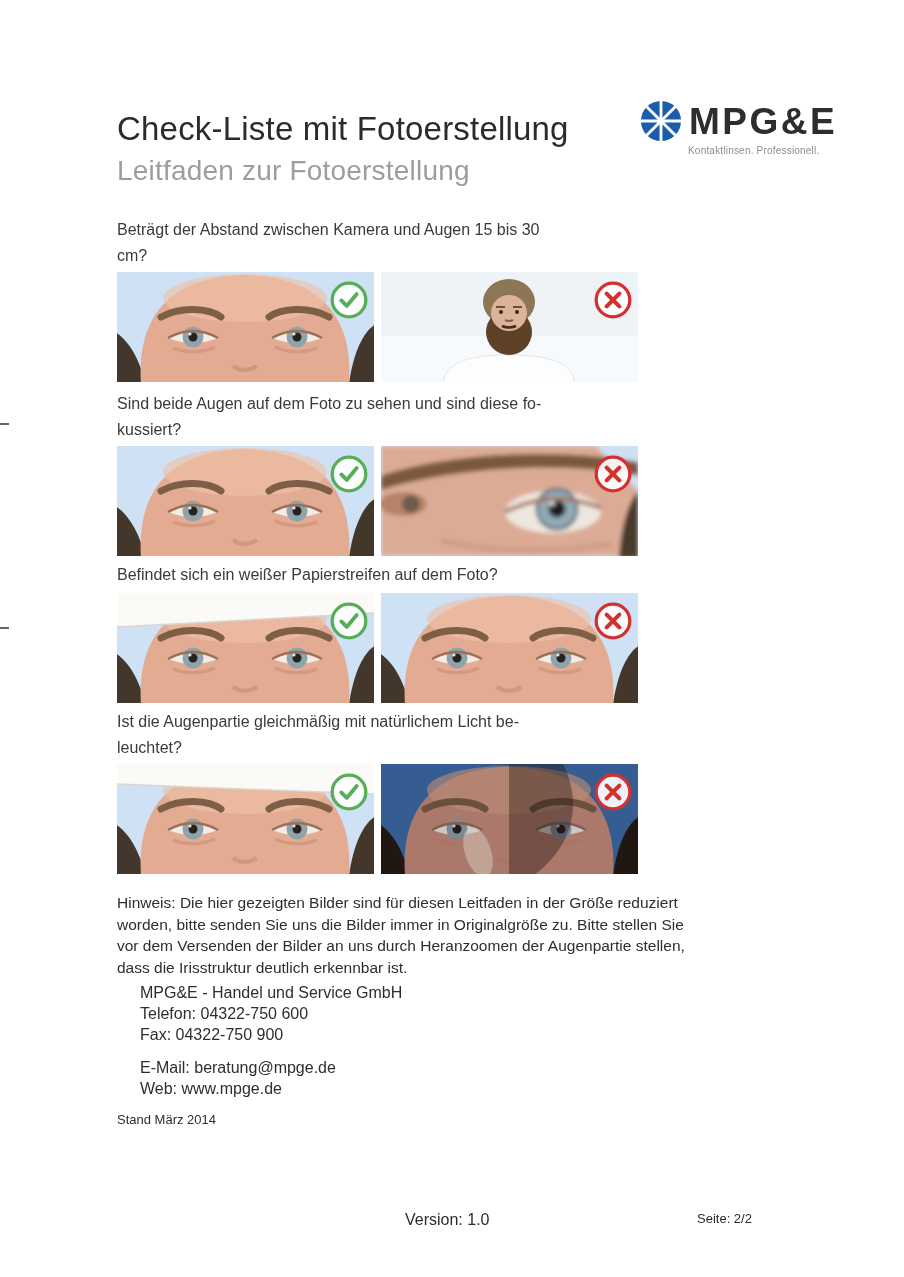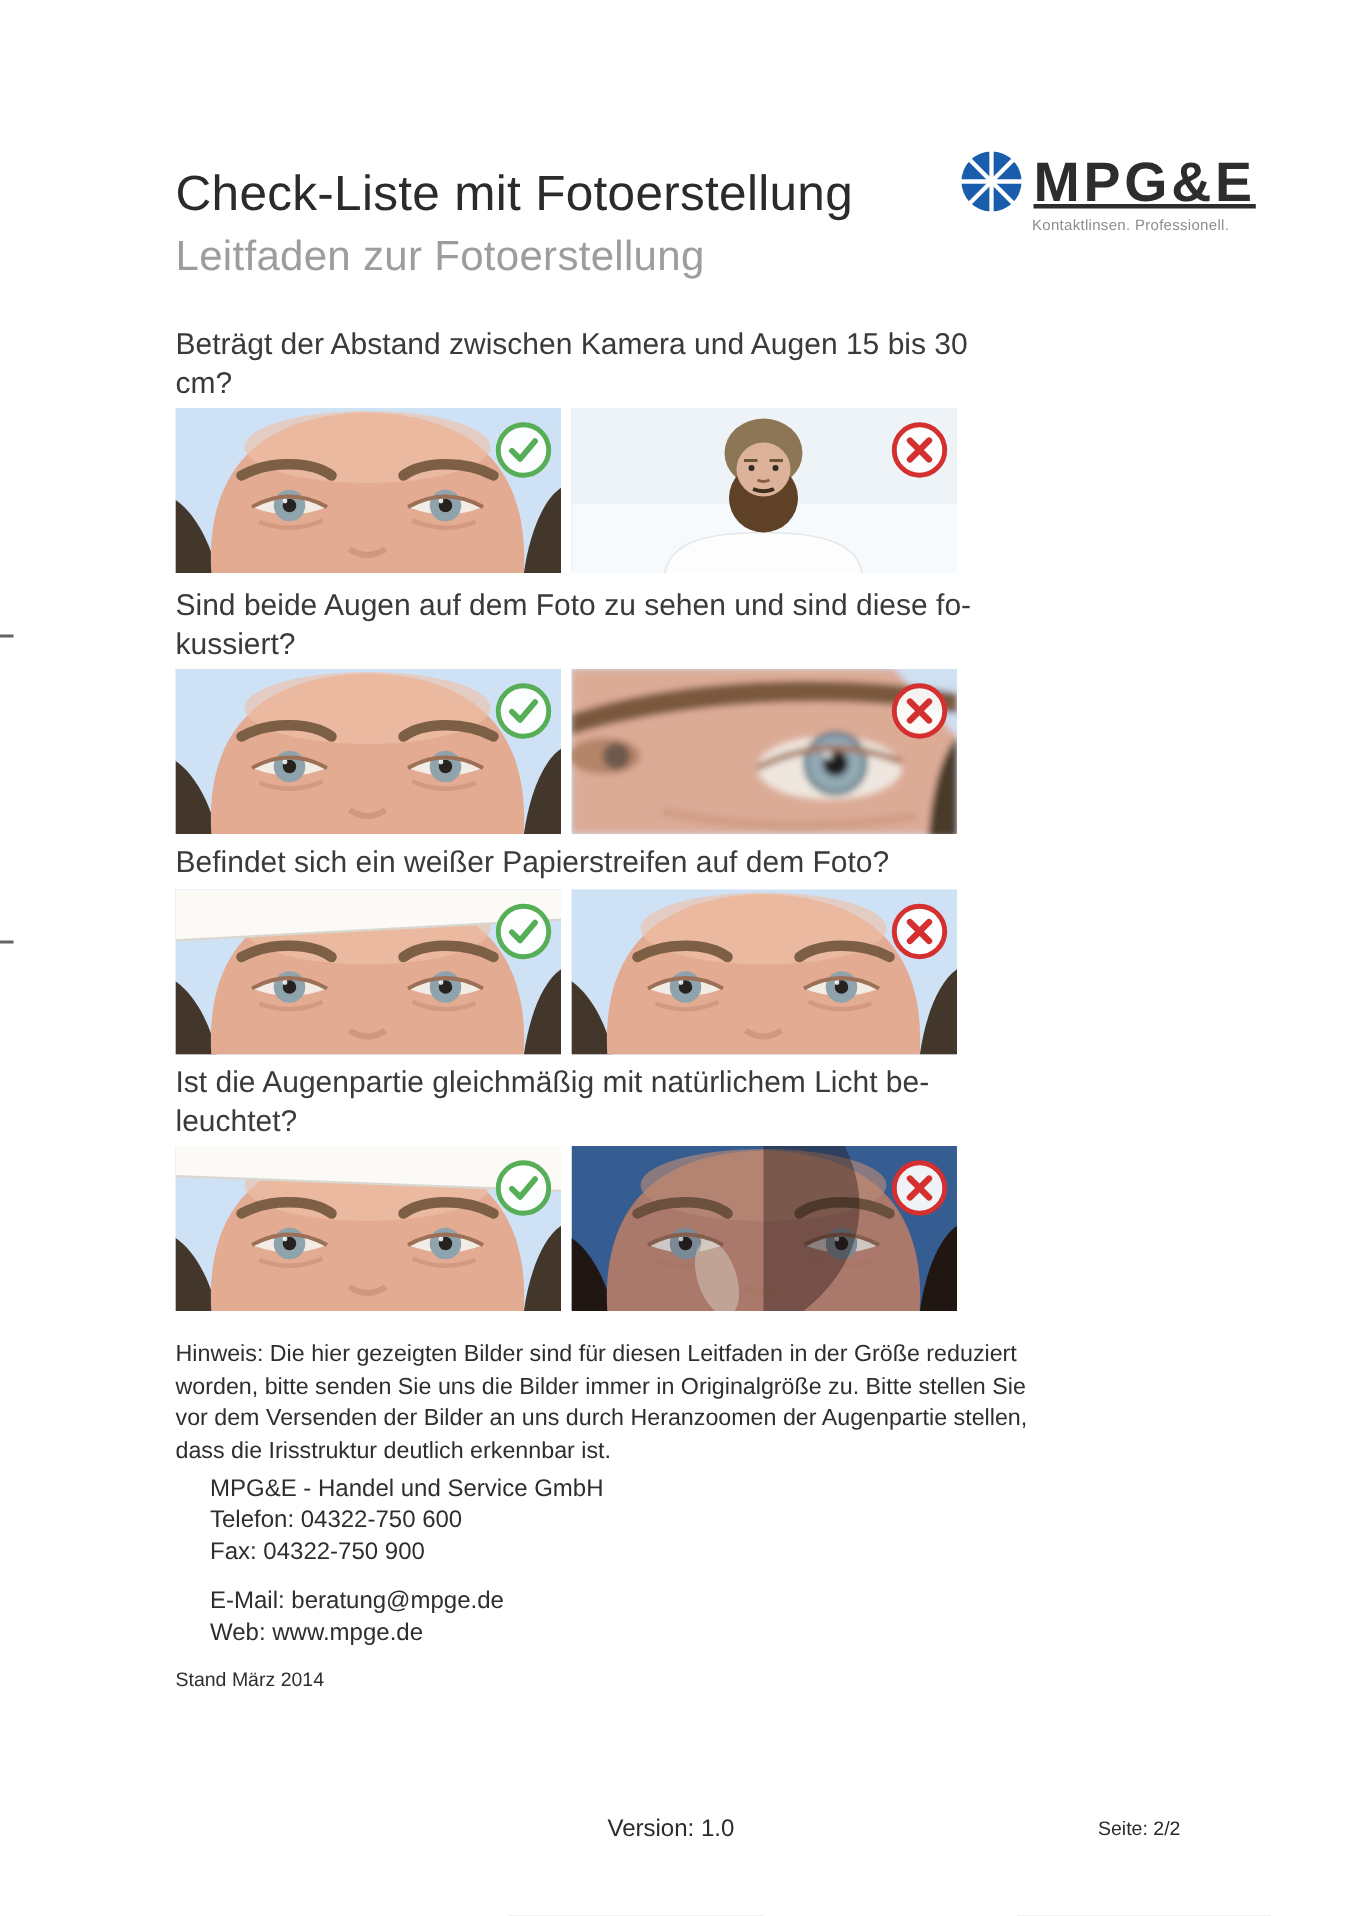--- a/index.html
+++ b/index.html
@@ -6,24 +6,24 @@
   .page{position:relative;width:904px;height:1277px;background:#ffffff;overflow:hidden;
         font-family:"Liberation Sans", sans-serif;color:#2e2e2e;margin:0 auto;}
   .content{position:absolute;left:117px;top:0;width:521px;}
 
   .title{margin:110px 0 0;font-size:33px;font-weight:500;color:#2b2b2b;letter-spacing:.2px;white-space:nowrap;}
   .subtitle{margin:7px 0 0;font-size:28px;font-weight:400;color:#9d9d9d;letter-spacing:.2px;}
 
   .logo{position:absolute;left:640px;top:100px;}
   .logo-row{display:flex;align-items:center;gap:7px;}
   .logo-mark{width:42px;height:42px;display:block;}
-  .logo-text{font-size:37px;font-weight:700;color:#2d2d2d;letter-spacing:2.5px;line-height:1;text-decoration:underline;}
+  .logo-text{font-size:37px;font-weight:700;color:#2d2d2d;letter-spacing:2.5px;line-height:1;}
   .logo-tagline{margin:3px 0 0 48px;font-size:10px;color:#8d8d8d;letter-spacing:.2px;}
 
-  .question{font-size:20px;line-height:26px;color:#3a3a3a;}
+  .question{font-size:16px;line-height:26px;color:#3a3a3a;}
   .question div{white-space:nowrap;}
   .q-first{margin-top:30px;}
   .q-next{margin-top:9px;}
   .q-tight{margin-top:6px;}
 
   .photo-row{display:flex;gap:7px;margin-top:3px;}
   .photo-row.mt5{margin-top:5px;}
   .photo{position:relative;width:257px;height:110px;background:#cfe2f5;overflow:hidden;}
   .photo svg.pic{position:absolute;left:0;top:0;width:100%;height:100%;display:block;}
   .badge{position:absolute;top:8px;right:5px;width:40px;height:40px;}
@@ -34,21 +34,21 @@
 
   .contact{margin:4px 0 0 23px;font-size:16px;line-height:21px;color:#2e2e2e;}
   .contact .gap{margin-top:12px;}
   .stand{margin-top:13px;font-size:13px;color:#2e2e2e;}
 
   .fold-mark{position:absolute;left:0;width:9px;height:2px;background:#646464;}
   .fold-1{top:423px;}
   .fold-2{top:627px;}
 
   .footer-version{position:absolute;left:405px;top:1211px;font-size:16px;color:#2b2b2b;}
-  .footer-page{position:absolute;left:732px;top:1211px;font-size:13px;color:#2b2b2b;}
+  .footer-page{position:absolute;left:697px;top:1211px;font-size:13px;color:#2b2b2b;}
 </style>
 </head>
 <body>
 
 <div class="page">
 
   <span class="fold-mark fold-1"></span>
   <span class="fold-mark fold-2"></span>
 
   <div class="logo">

